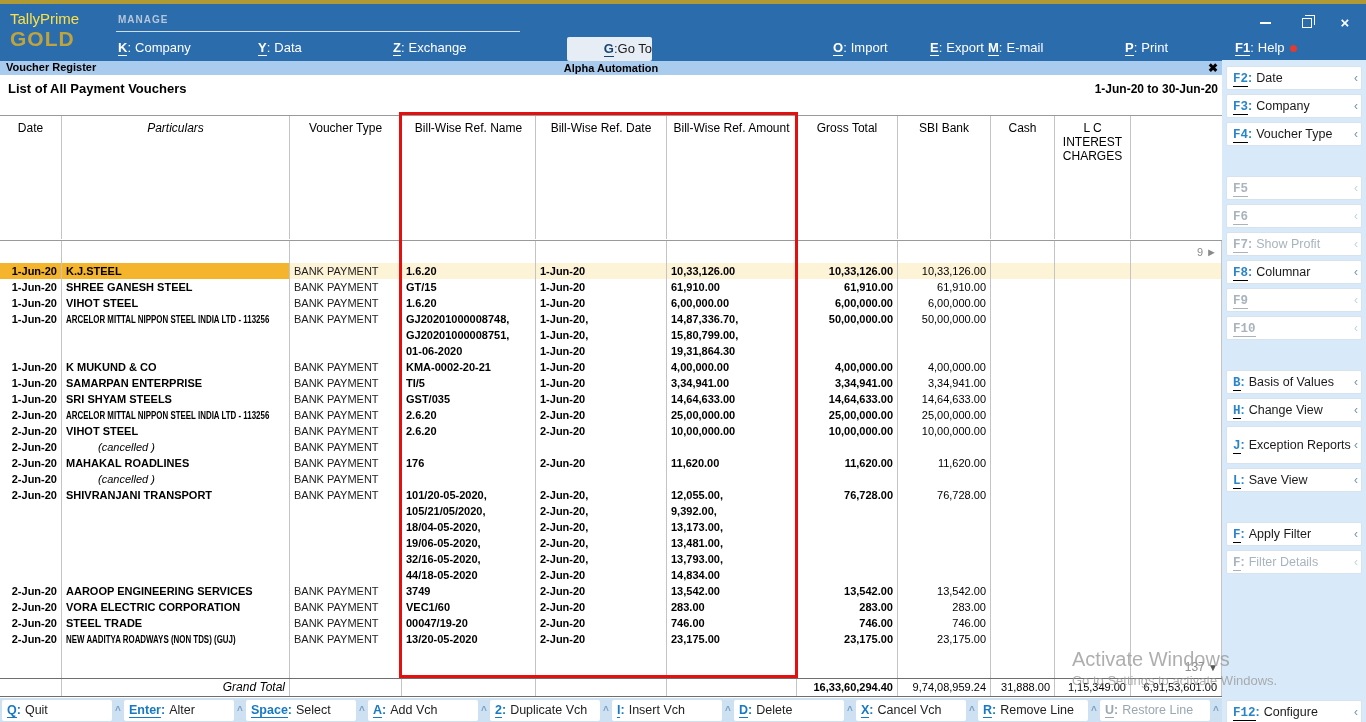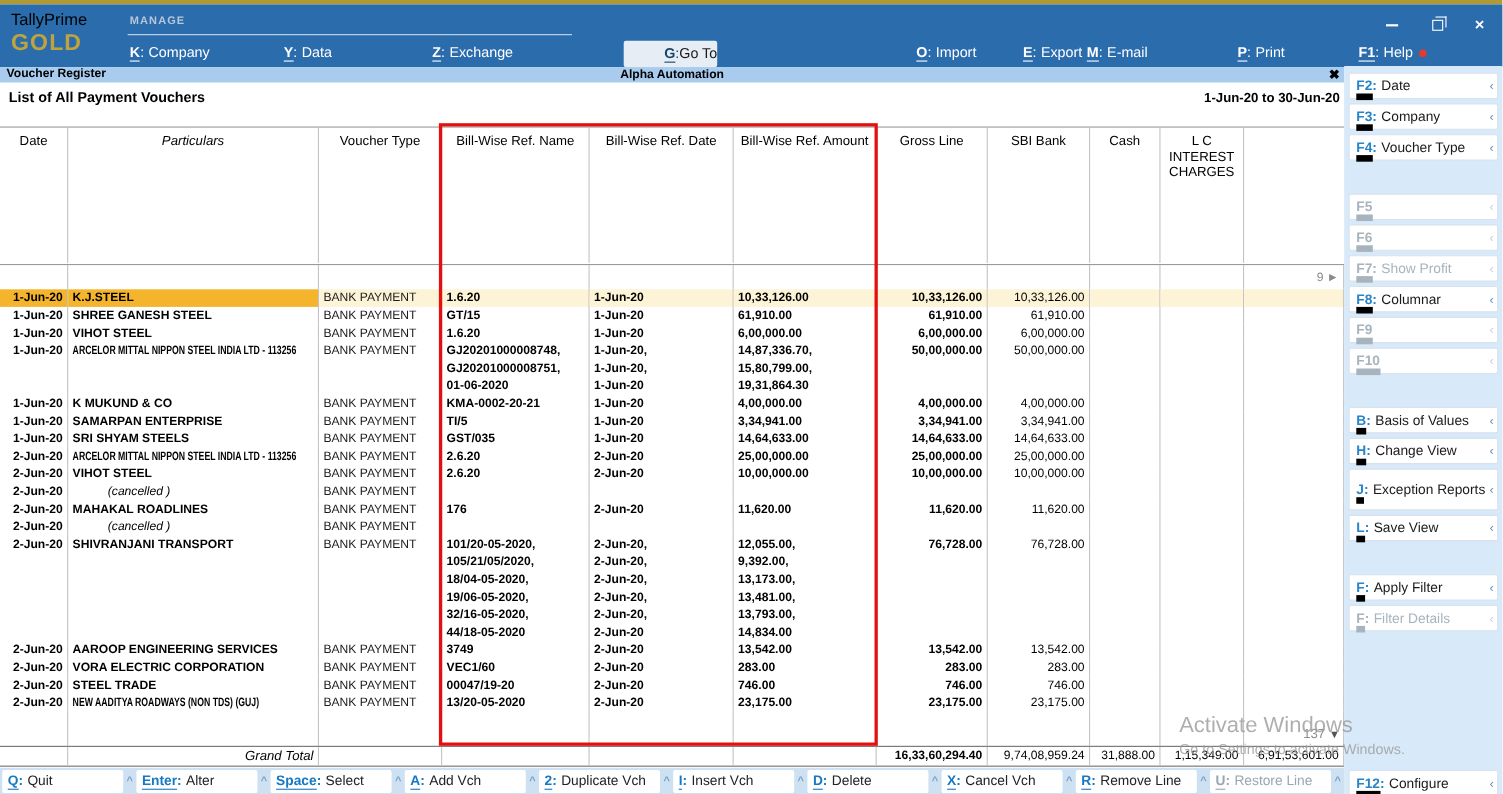--- a/index.html
+++ b/index.html
@@ -5,21 +5,21 @@
   * { margin:0; padding:0; box-sizing:border-box; }
   html,body { width:1366px; height:722px; overflow:hidden; }
   body { font-family:"Liberation Sans", sans-serif; background:#fff; position:relative; }
 
   #app { position:absolute; inset:0; width:1366px; height:722px; background:#fff; }
 
   
   .goldstrip { position:absolute; left:0; top:0; width:1366px; height:4px; background:#b09a35; }
   .topbar { position:absolute; left:0; top:4px; width:1366px; height:57px; background:#2b6cad; }
   .brand { position:absolute; left:10px; top:6px; }
-  .brand .l1 { color:#000000; font-size:15px; }
+  .brand .l1 { color:#fde047; font-size:15px; }
   .brand .l2 { color:#bfa43d; font-size:21px; font-weight:bold; letter-spacing:1px; }
   .manage { position:absolute; left:118px; top:10px; color:#b7c7d9; font-size:10px; font-weight:bold; letter-spacing:1px; }
   .manage-rule { position:absolute; left:116px; top:27px; width:404px; height:1px; background:#cfdcea; }
 
   .tmenu { position:absolute; top:36px; height:20px; color:#fff; font-size:13px; white-space:nowrap; cursor:default; }
   .tmenu .k b { font-weight:bold; border-bottom:1px solid #fff; font-style:normal; }
   .tmenu .k::after { content:":"; }
   .tmenu .ml { margin-left:4px; }
   .goto-btn { position:absolute; left:567px; top:33px; width:85px; height:24px; background:#e7edf4; border-radius:2px;
               color:#1a1a1a; font-size:13px; text-align:right; line-height:24px; }
@@ -70,21 +70,21 @@
 
   .redbox { position:absolute; left:399px; top:112px; width:399px; height:566px; border:3px solid #e41010; z-index:6; pointer-events:none; }
   .more-down { position:absolute; left:1150px; top:660px; width:68px; text-align:right; color:#8e8e8e; font-size:12px; z-index:7; }
   .more-down .tri { color:#555; font-size:10px; }
 
   
   .sidebar { position:absolute; left:1222px; top:60px; width:144px; height:662px; background:#d8e9f9; padding:6px 3px 0 4px; }
   .sbtn { width:136px; height:24px; background:#fff; border:1px solid #d8e2ec; border-radius:2px; margin-bottom:4px;
           display:flex; align-items:center; padding:0 3px 0 6px; font-size:12.5px; cursor:default; }
   .sbtn .k { color:#2a85c8; font-weight:bold; white-space:nowrap; }
-  .sbtn .k b { border-bottom:6px solid #000000; font-style:normal; }
+  .sbtn .k b { border-bottom:1px solid #000000; font-style:normal;font-family:Liberation Mono, monospace; }
   .sbtn .k.nc::after { content:""; }
   .sbtn .k::after { content:":"; }
   .sbtn .lbl { color:#1a1a1a; margin-left:4px; line-height:13px; }
   .sbtn .arr { margin-left:auto; color:#6d93b5; font-size:12px; }
   .sbtn.disabled .k, .sbtn.disabled .lbl { color:#a8b4bd; }
   .sbtn.disabled .k b { border-bottom-color:#a8b4bd; }
   .sbtn.disabled .arr { color:#c6d2dc; }
   .sbtn.tall { height:38px; }
   .sgap { height:26px; }
   .f12btn { position:absolute; left:4px; top:640px; }
@@ -159,21 +159,21 @@
   <div class="rpt-period">1-Jun-20 to 30-Jun-20</div>
 
   <div class="table">
     <div id="thead" class="grid thead">
         <div class="c">Date</div>
         <div class="c italic">Particulars</div>
         <div class="c">Voucher Type</div>
         <div class="c">Bill-Wise Ref. Name</div>
         <div class="c">Bill-Wise Ref. Date</div>
         <div class="c">Bill-Wise Ref. Amount</div>
-        <div class="c">Gross Line</div>
+        <div class="c">Gross Total</div>
         <div class="c">SBI Bank</div>
         <div class="c">Cash</div>
         <div class="c">L C INTEREST CHARGES</div>
       </div>
     <div id="gaprow" class="grid gaprow">
         <div class="c"></div>
         <div class="c"></div>
         <div class="c"></div>
         <div class="c"></div>
         <div class="c"></div>

